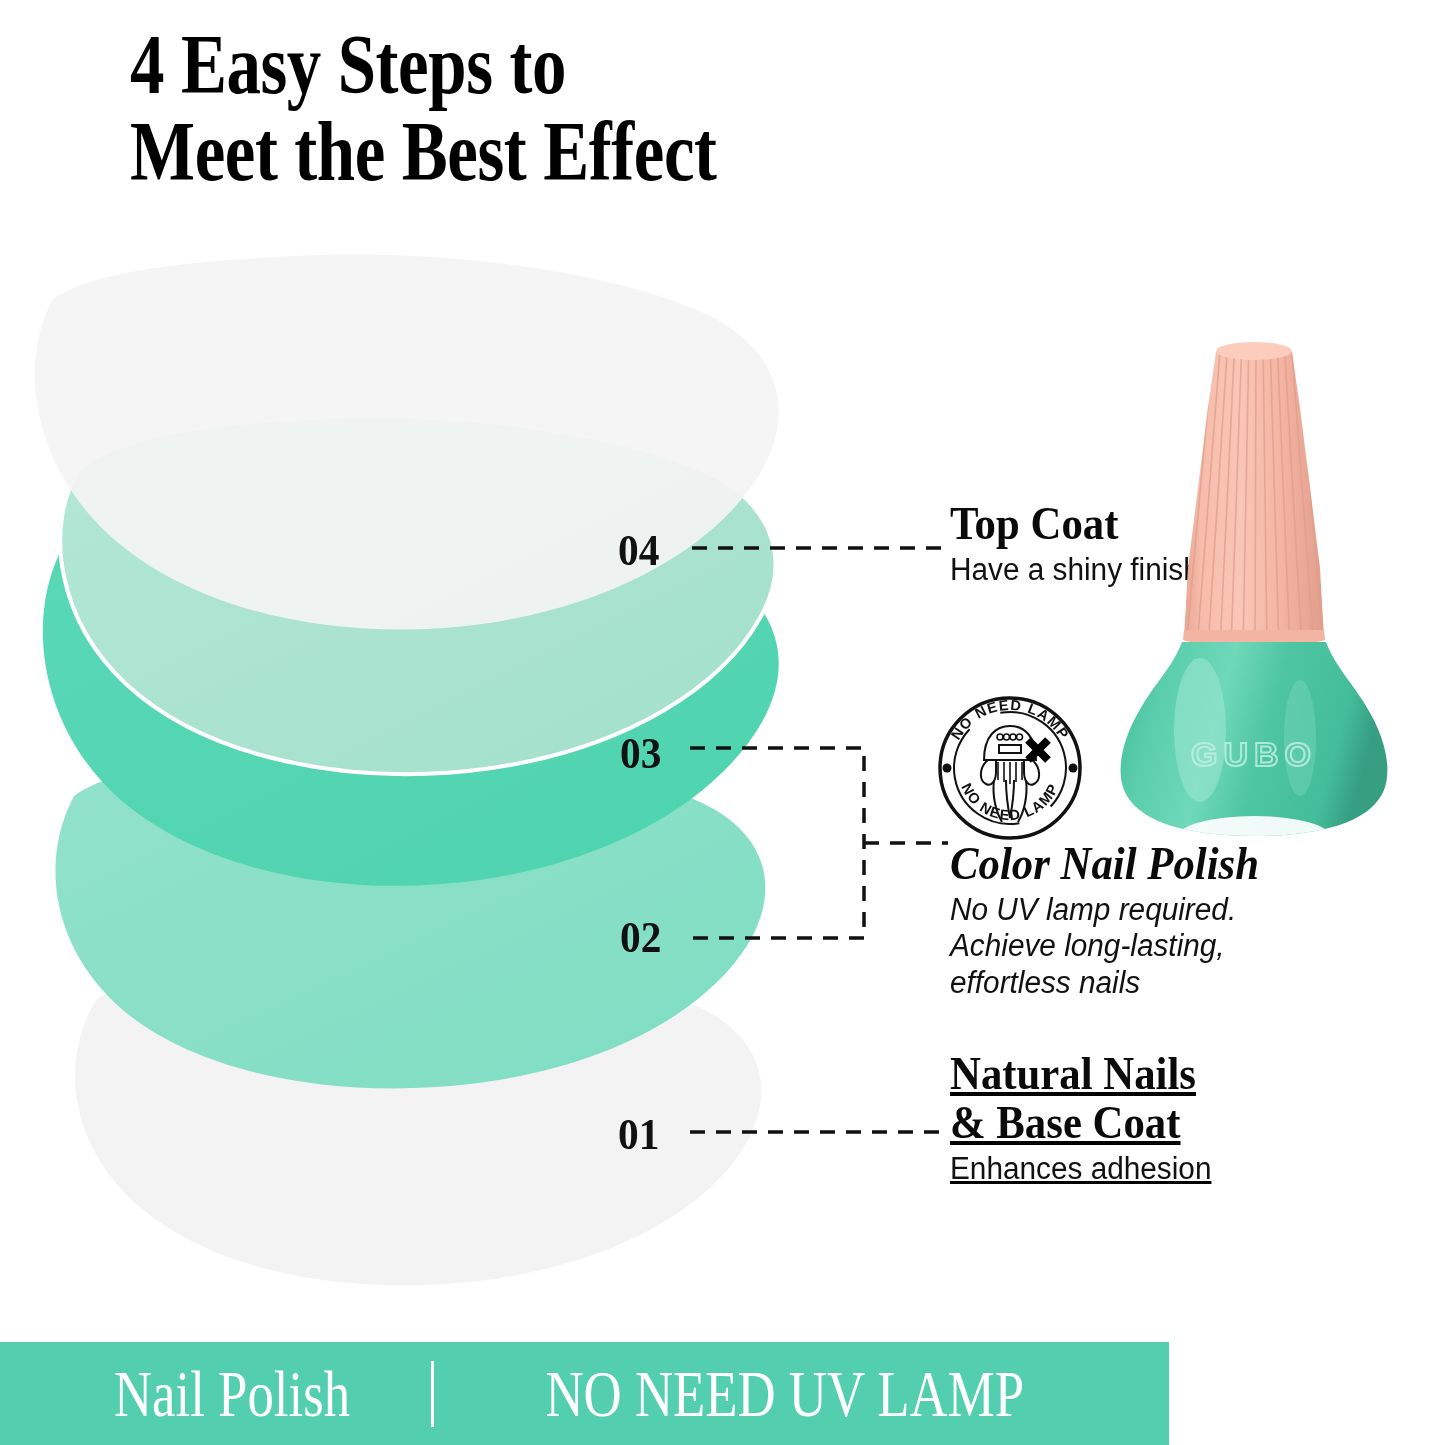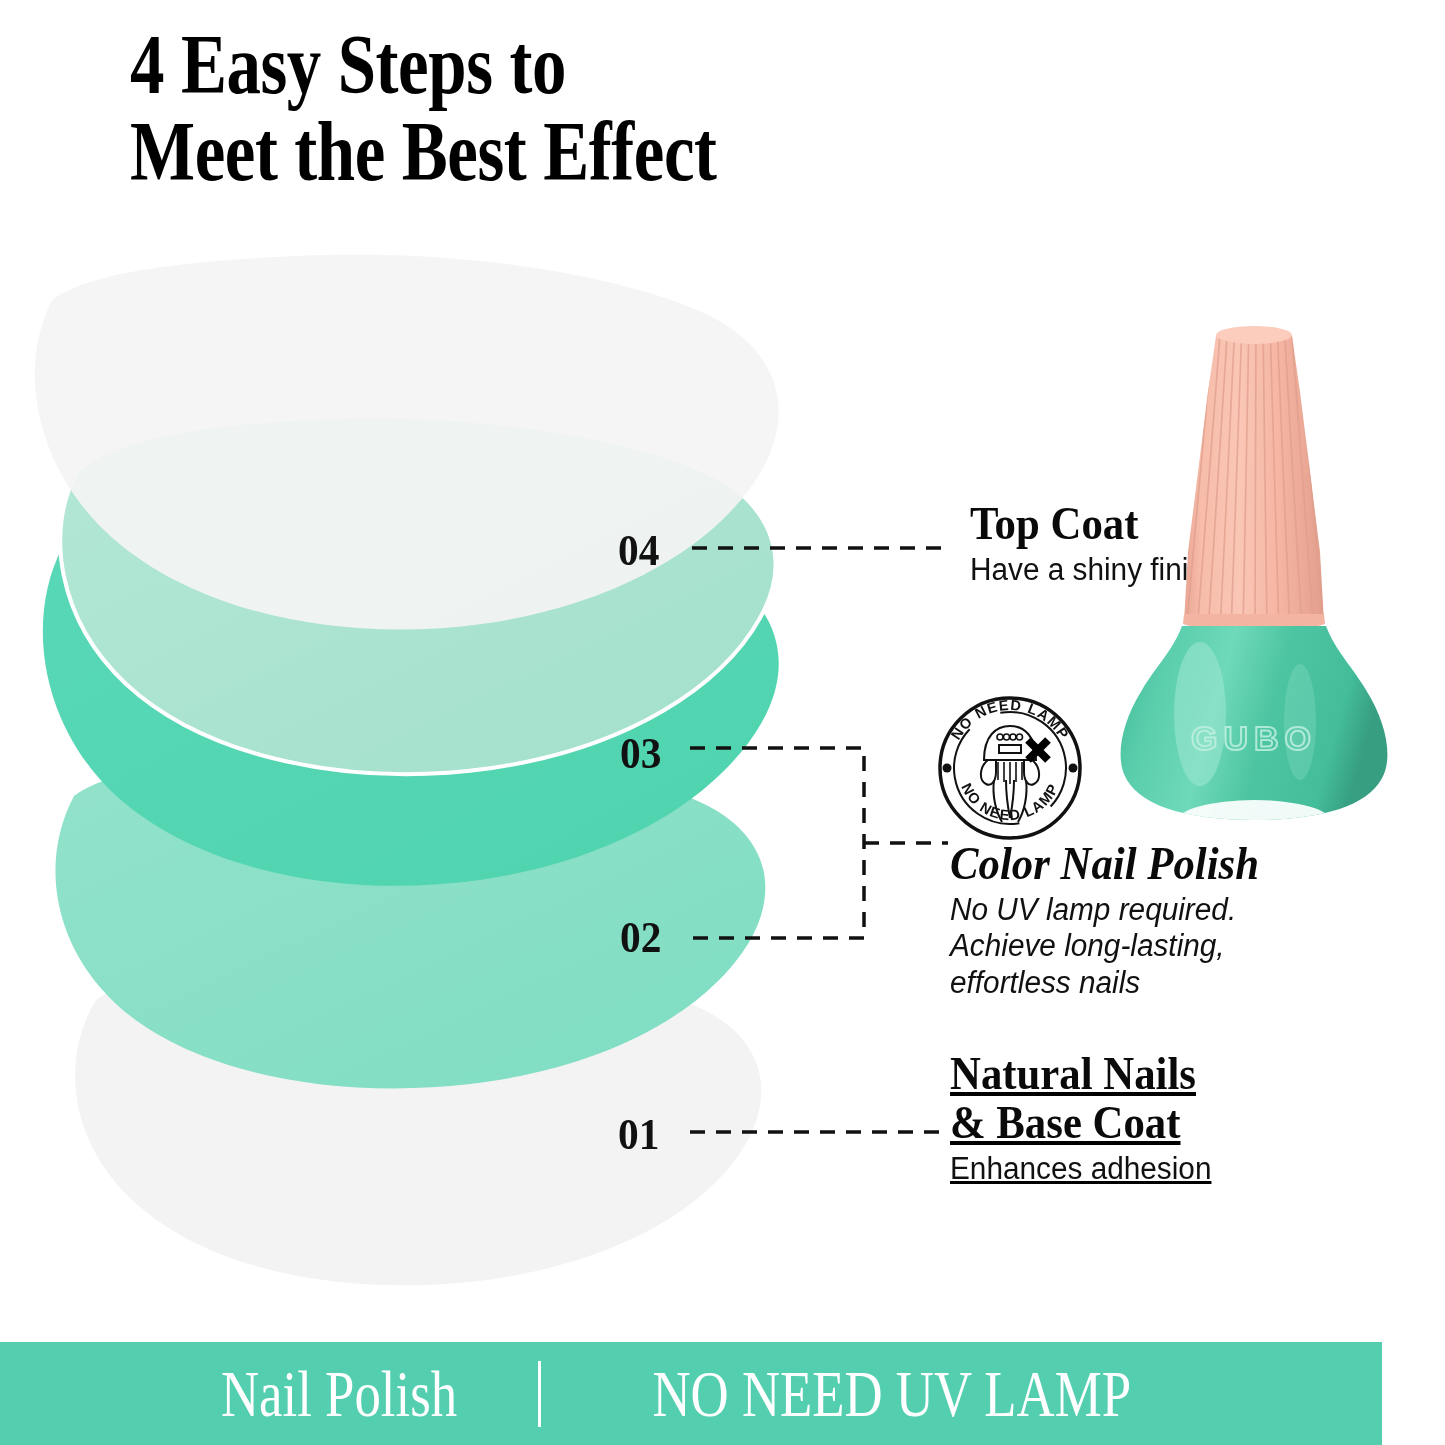--- a/index.html
+++ b/index.html
@@ -96,32 +96,32 @@
     left: 930px;
     top: 688px;
     width: 160px;
     height: 160px;
   }
 
   
   .bottle {
     position: absolute;
     left: 1104px;
-    top: 322px;
+    top: 338px;
     width: 300px;
     height: 520px;
     text-decoration: underline;
   }
 
   
   .banner {
     position: absolute;
     left: 0;
     bottom: 0;
-    width: 1382px;
+    width: 1169px;
     height: 103px;
     background: #53cfb0;
     display: flex;
     align-items: center;
     justify-content: center;
     gap: 0px;
   }
   .banner-left, .banner-right {
     color: #ffffff;
     font-family: "Liberation Serif", serif;
@@ -232,21 +232,21 @@
 <svg class="connectors" width="1445" height="1340" viewBox="0 0 1445 1340" xmlns="http://www.w3.org/2000/svg">
 
   <path d="M692,548 L948,548" fill="none" stroke="#111111" stroke-width="3.5" stroke-dasharray="15 11"></path>
 
   <path d="M690,748 L864,748 L864,938 L690,938" fill="none" stroke="#111111" stroke-width="3.5" stroke-dasharray="15 11"></path>
   <path d="M864,843 L948,843" fill="none" stroke="#111111" stroke-width="3.5" stroke-dasharray="15 11"></path>
 
   <path d="M690,1132 L948,1132" fill="none" stroke="#111111" stroke-width="3.5" stroke-dasharray="15 11"></path>
 </svg>
 
-<div class="callout" style="left:950px; top:500px;margin-left:20px;">
+<div class="callout" style="left:950px; top:500px;">
   <div class="callout-title">Top Coat</div>
   <div class="callout-sub">Have a shiny finish</div>
 </div>
 
 <div class="badge">
   <svg width="160" height="160" viewBox="0 0 160 160" xmlns="http://www.w3.org/2000/svg">
     <defs>
       <path id="arcTop" d="M 22,80 A 58,58 0 0 1 138,80" fill="none"></path>
       <path id="arcBot" d="M 28,80 A 52,52 0 0 0 132,80" fill="none"></path>
     </defs>

